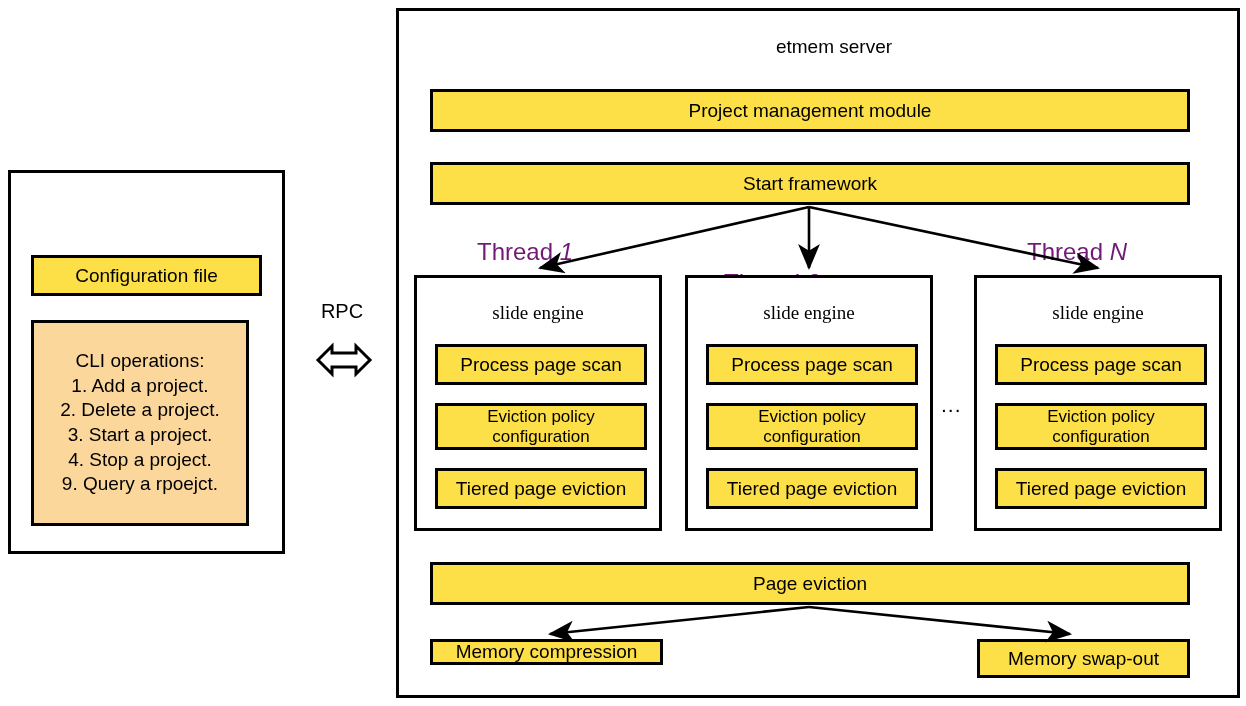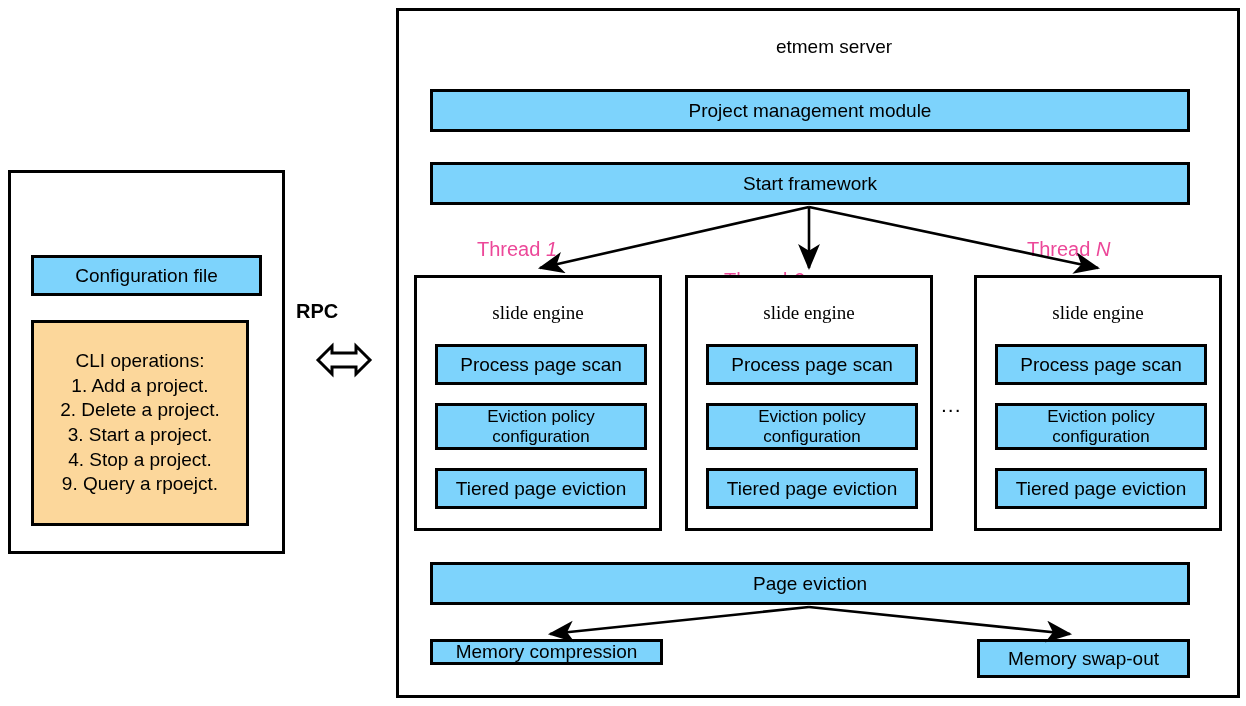--- a/index.html
+++ b/index.html
@@ -18,21 +18,21 @@
   }
   .frame {
     position: absolute;
     border: 3px solid #000000;
     background: #ffffff;
     box-sizing: border-box;
   }
   .bar {
     position: absolute;
     border: 3px solid #000000;
-    background: #7dd3fc;
+    background: #fde047;
     box-sizing: border-box;
     display: flex;
     align-items: center;
     justify-content: center;
     text-align: center;
     font-size: 19px;
     line-height: 1.12;
   }
   .panel-title {
     position: absolute;
@@ -50,38 +50,38 @@
   .engine-title {
     position: absolute;
     left: 0;
     right: 0;
     text-align: center;
     font-size: 19px;
     font-family: Liberation Serif, serif;
   }
   .thread-label {
     position: absolute;
-    color: #ec4899;
-    font-size: 20px;
+    color: #701a75;
+    font-size: 24px;
     white-space: nowrap;
   }
   .thread-label i {
     font-style: italic;
   }
   .ellipsis {
     position: absolute;
     font-size: 21px;
     letter-spacing: 1px;
     color: #000000;
   }
   .rpc-label {
     position: absolute;
     font-size: 20px;
+    text-align: center;
     white-space: nowrap;
-    font-weight: bold;
   }
   .cli-box {
     position: absolute;
     border: 3px solid #000000;
     background: #fcd79b;
     box-sizing: border-box;
     display: flex;
     flex-direction: column;
     align-items: center;
     justify-content: center;

